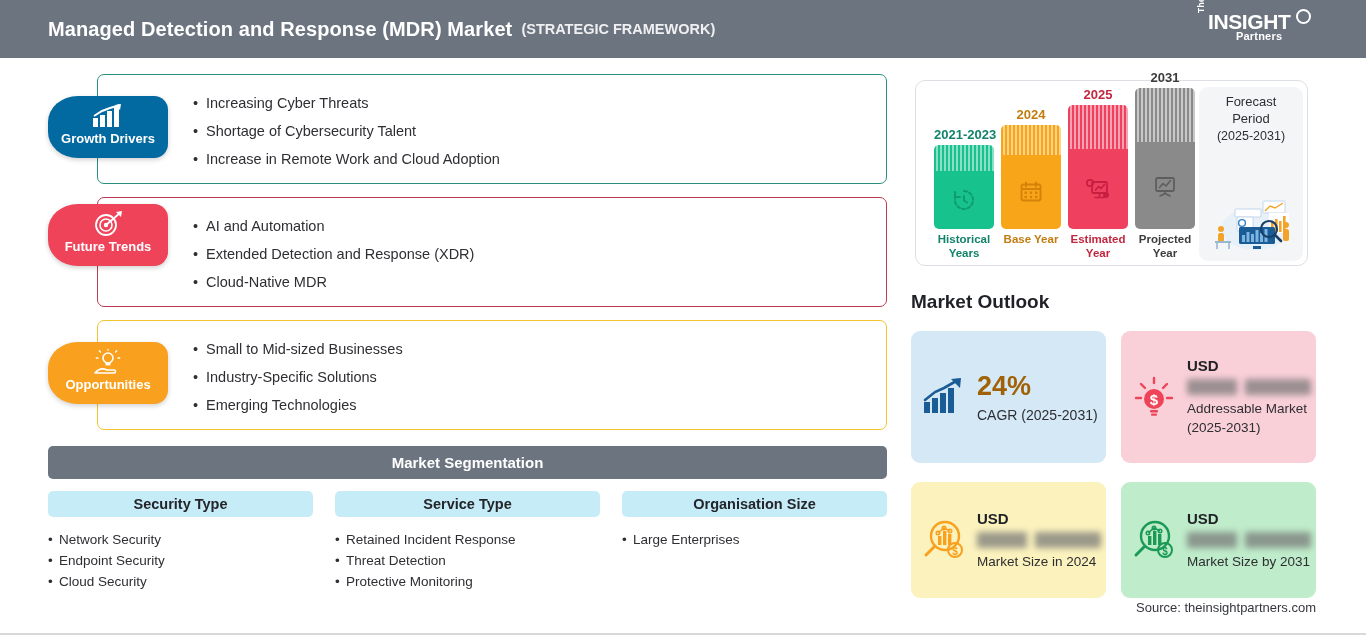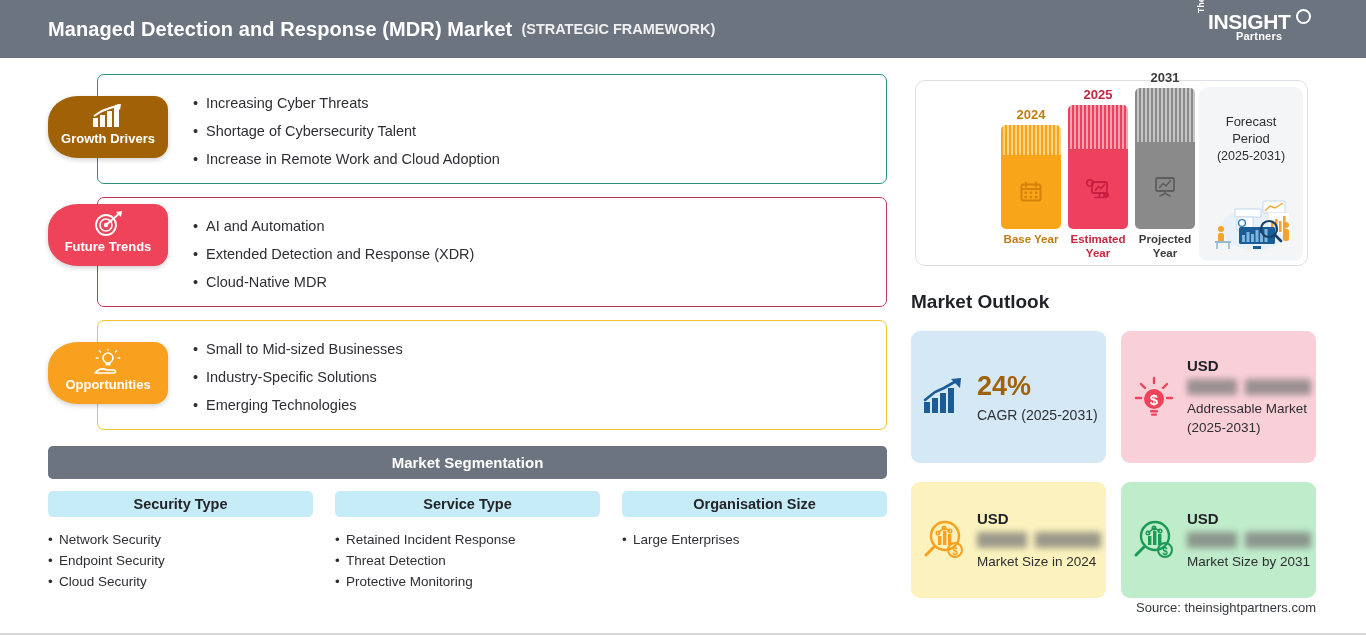--- a/index.html
+++ b/index.html
@@ -94,21 +94,21 @@
   .badge {
     position: absolute;
     width: 120px; height: 62px;
     border-radius: 14px 14px 32px 32px / 14px 14px 26px 26px;
     display: flex; flex-direction: column;
     align-items: center; justify-content: flex-start;
     box-shadow: 0 2px 5px rgba(0,0,0,.18);
     color: #ffffff;
     padding-top: 6px;
   }
-  .badge.growth { left: 48px; top: 96px;  background: #a16207;
+  .badge.growth { left: 48px; top: 96px;  background: #0369a1;
                   border-radius: 30px 14px 14px 30px / 26px 14px 14px 26px; }
   .badge.trends { left: 48px; top: 204px; background: #ee4358;
                   border-radius: 30px 14px 14px 30px / 26px 14px 14px 26px; }
   .badge.opps   { left: 48px; top: 342px; background: #f9a01e;
                   border-radius: 30px 14px 14px 30px / 26px 14px 14px 26px; }
   .badge-icon { height: 28px; display: flex; align-items: center; }
   .badge-label {
     font-size: 13px; font-weight: bold;
     margin-top: 1px; white-space: nowrap;
   }
@@ -168,21 +168,21 @@
     position: absolute; width: 100%; text-align: center;
     font-size: 11.5px; font-weight: bold; line-height: 13.5px;
   }
   .forecast-side {
     position: absolute; left: 283px; top: 6px;
     width: 104px; height: 174px;
     background: #f3f5f7; border-radius: 9px;
   }
   .forecast-side .ftitle {
     text-align: center; font-size: 13px; color: #2e2e33;
-    line-height: 17px; margin-top: 26px;
+    line-height: 17px; margin-top: 6px;
   }
   .forecast-side .fsub {
     text-align: center; font-size: 12.5px; color: #2e2e33;
     margin-top: 2px;
   }
   .forecast-illus { position: absolute; left: 8px; bottom: 6px; }
 
   
   .outlook-title {
     position: absolute; left: 911px; top: 291px;
@@ -321,20 +321,34 @@
   <div class="seg-col c2">
     <div class="seg-title">Organisation Size</div>
     <ul class="seg-list">
       <li>Large Enterprises</li>
     </ul>
   </div>
 
   <div class="forecast-panel">
     <div class="bars">
 
+      <div class="barcol" style="left:7px;top:0;height:186px;">
+        <div class="yr" style="top:46px;color:#12836a;">2021-2023</div>
+        <div class="bar" style="top:64px;height:84px;">
+          <div class="stripe" style="height:26px;background:repeating-linear-gradient(90deg,#17c28d 0 2px,#8ae0c6 2px 4px);"></div>
+          <div class="solid" style="height:58px;background:#17c28d;">
+            <svg width="24" height="24" viewBox="0 0 24 24">
+              <path d="M12 3 a9 9 0 1 1 -8.5 6" stroke="#0e9a72" stroke-width="2" fill="none" stroke-dasharray="3 2.4" stroke-linecap="round"></path>
+              <path d="M3 4 v5 h5" stroke="#0e9a72" stroke-width="2" fill="none" stroke-linecap="round" stroke-linejoin="round"></path>
+              <path d="M12 8 v4.5 l3 2" stroke="#0e9a72" stroke-width="2" fill="none" stroke-linecap="round"></path>
+            </svg>
+          </div>
+        </div>
+        <div class="cap" style="top:152px;color:#12836a;"><span>Historical Years</span></div>
+      </div>
 
       <div class="barcol" style="left:74px;top:0;height:186px;">
         <div class="yr" style="top:26px;color:#c27c10;">2024</div>
         <div class="bar" style="top:44px;height:104px;">
           <div class="stripe" style="height:30px;background:repeating-linear-gradient(90deg,#f9a51a 0 2px,#fcd489 2px 4px);"></div>
           <div class="solid" style="height:74px;background:#f9a51a;">
             <svg width="24" height="24" viewBox="0 0 24 24">
               <rect x="2.5" y="4.5" width="19" height="16" rx="2" stroke="#d4820a" stroke-width="1.9" fill="none"></rect>
               <path d="M2.5 9 H21.5" stroke="#d4820a" stroke-width="1.9"></path>
               <path d="M7 2.5 v4 M17 2.5 v4" stroke="#d4820a" stroke-width="1.9" stroke-linecap="round"></path>

